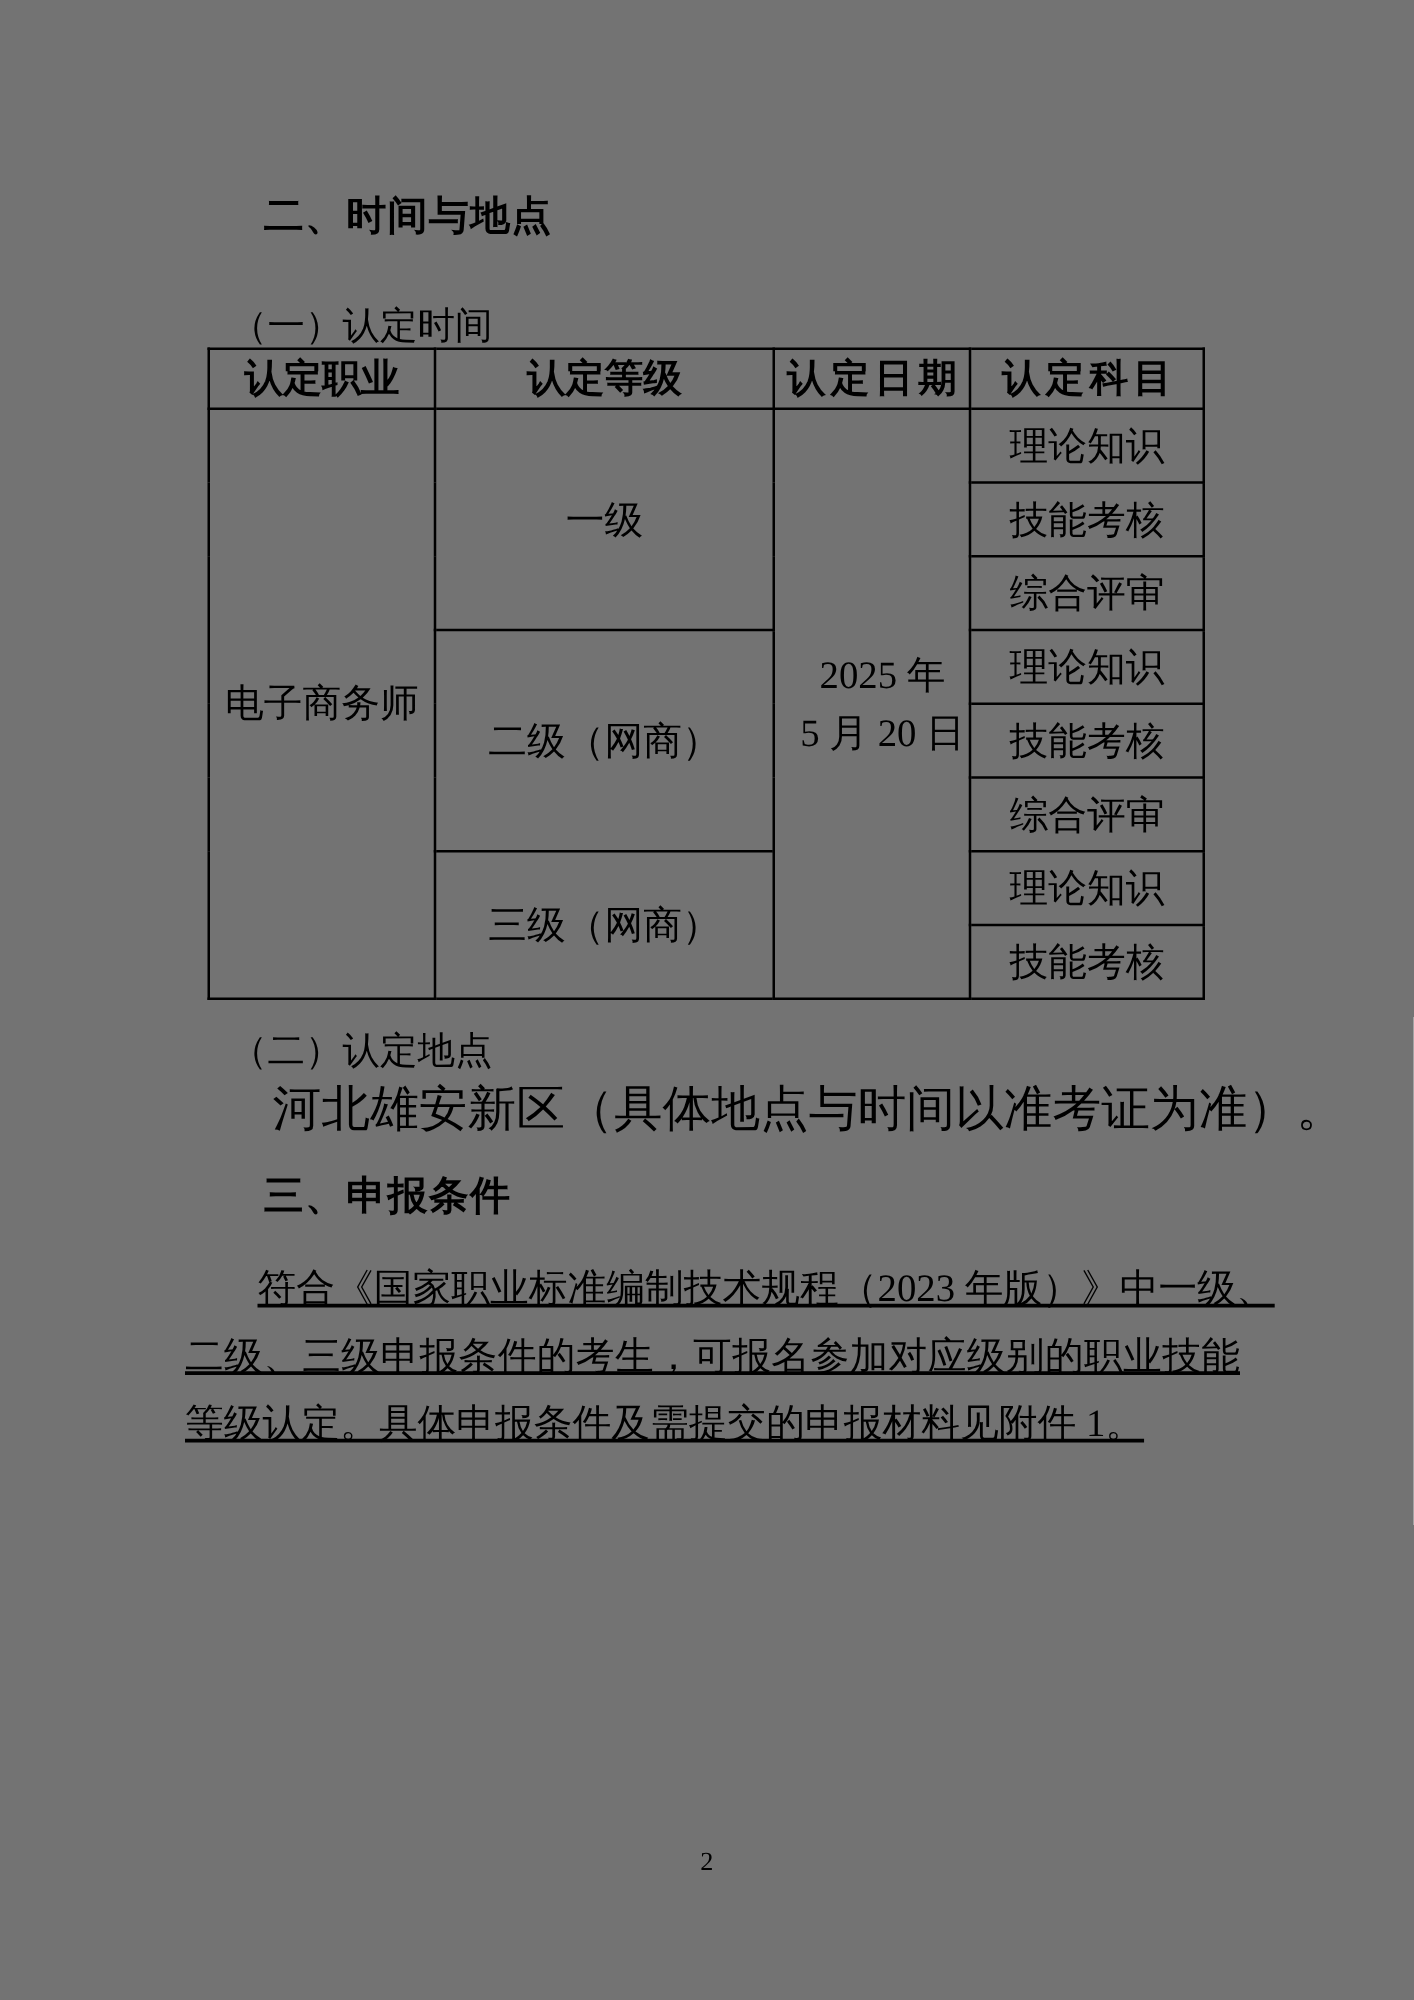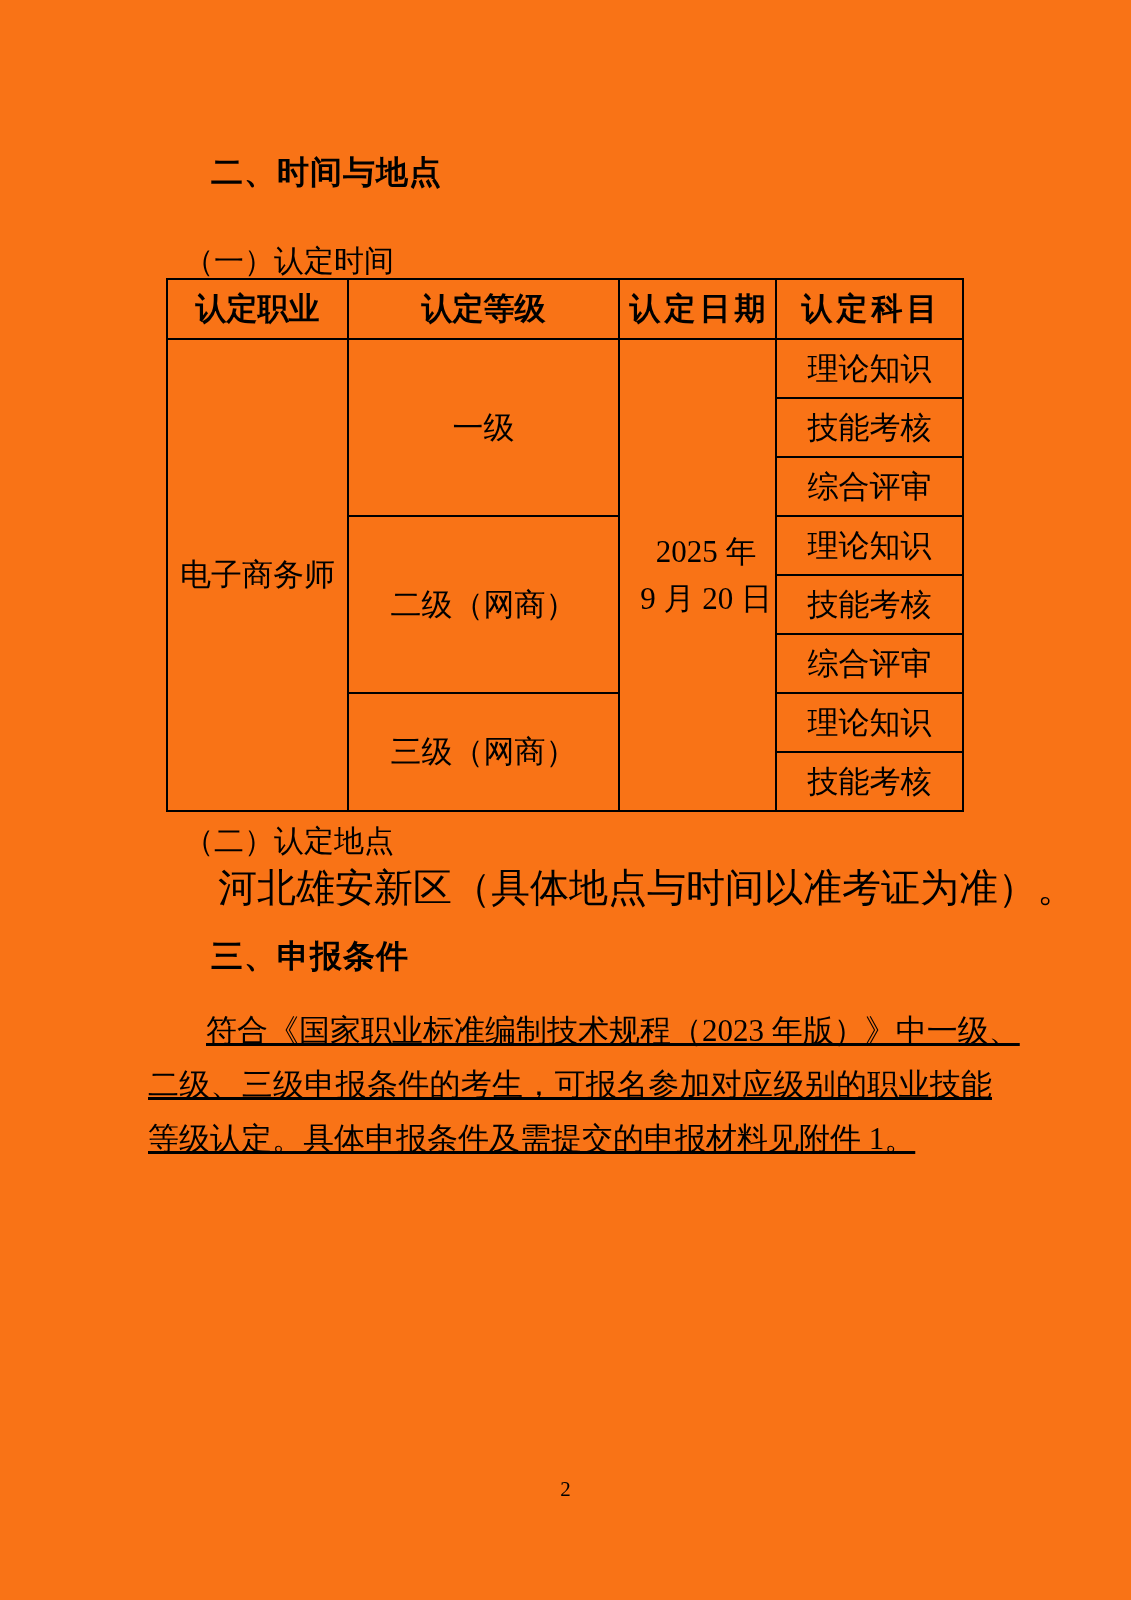--- a/index.html
+++ b/index.html
@@ -2,21 +2,21 @@
 <html><head>
 <meta charset="utf-8">
 <style>
   * { margin: 0; padding: 0; box-sizing: border-box; }
   html, body { background: #e9e9e9; }
   .page {
     position: relative;
     width: 1131px;
     height: 1600px;
     margin: 0 auto;
-    background: #f97316;
+    background: #737373;
     color: #000000;
     font-family: "Liberation Serif", "DejaVu Serif", serif;
     overflow: hidden;
   }
   .h-major {
     position: absolute;
     font-family: "Liberation Sans", "DejaVu Sans", sans-serif;
     font-weight: 700;
     font-size: 32px;
     line-height: 40px;
@@ -47,21 +47,21 @@
     vertical-align: middle;
     font-size: 31px;
     padding: 0;
     overflow: hidden;
   }
   table.cert th {
     font-family: "Liberation Sans", "DejaVu Sans", sans-serif;
     font-weight: 700;
   }
   table.cert td { font-weight: 400; margin-top: 45px; }
-  tr.hdr-row  { height: 60px; }
+  tr.hdr-row  { height: 48px; }
   tr.body-row { height: 59px; }
   th.spread { letter-spacing: 4px; text-indent: 4px; }
   .date-line { line-height: 47px; white-space: nowrap; padding-left: 17px; }
 
   #place-text {
     position: absolute;
     left: 160px;
     top: 866px;
     width: 860px;
     font-size: 39px;
@@ -119,21 +119,21 @@
         <th class="spread">认定日期</th>
         <th class="spread">认定科目</th>
       </tr>
     </thead>
     <tbody>
       <tr class="body-row">
         <td rowspan="8">电子商务师</td>
         <td rowspan="3">一级</td>
         <td rowspan="8">
           <div class="date-line">2025 年</div>
-          <div class="date-line">9 月 20 日</div>
+          <div class="date-line">5 月 20 日</div>
         </td>
         <td>理论知识</td>
       </tr>
       <tr class="body-row">
         <td>技能考核</td>
       </tr>
       <tr class="body-row">
         <td>综合评审</td>
       </tr>
       <tr class="body-row">

